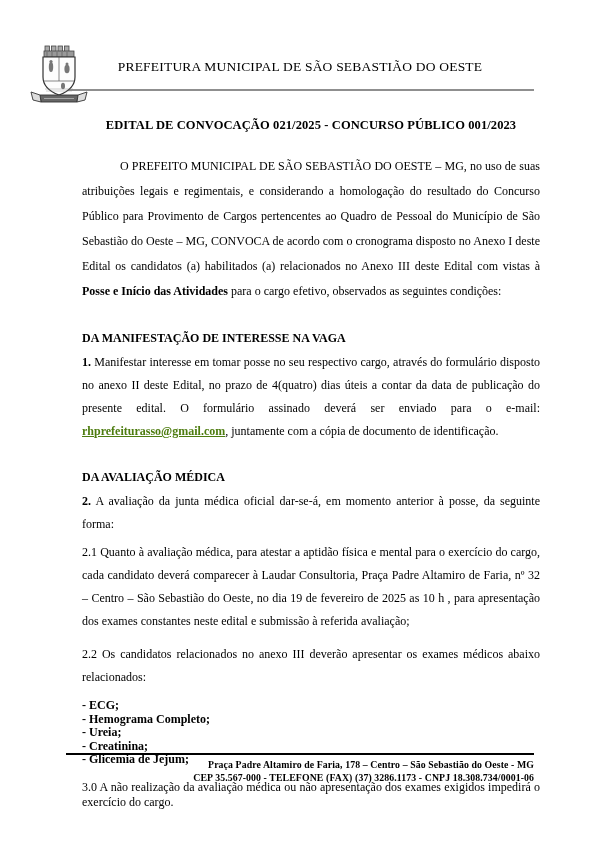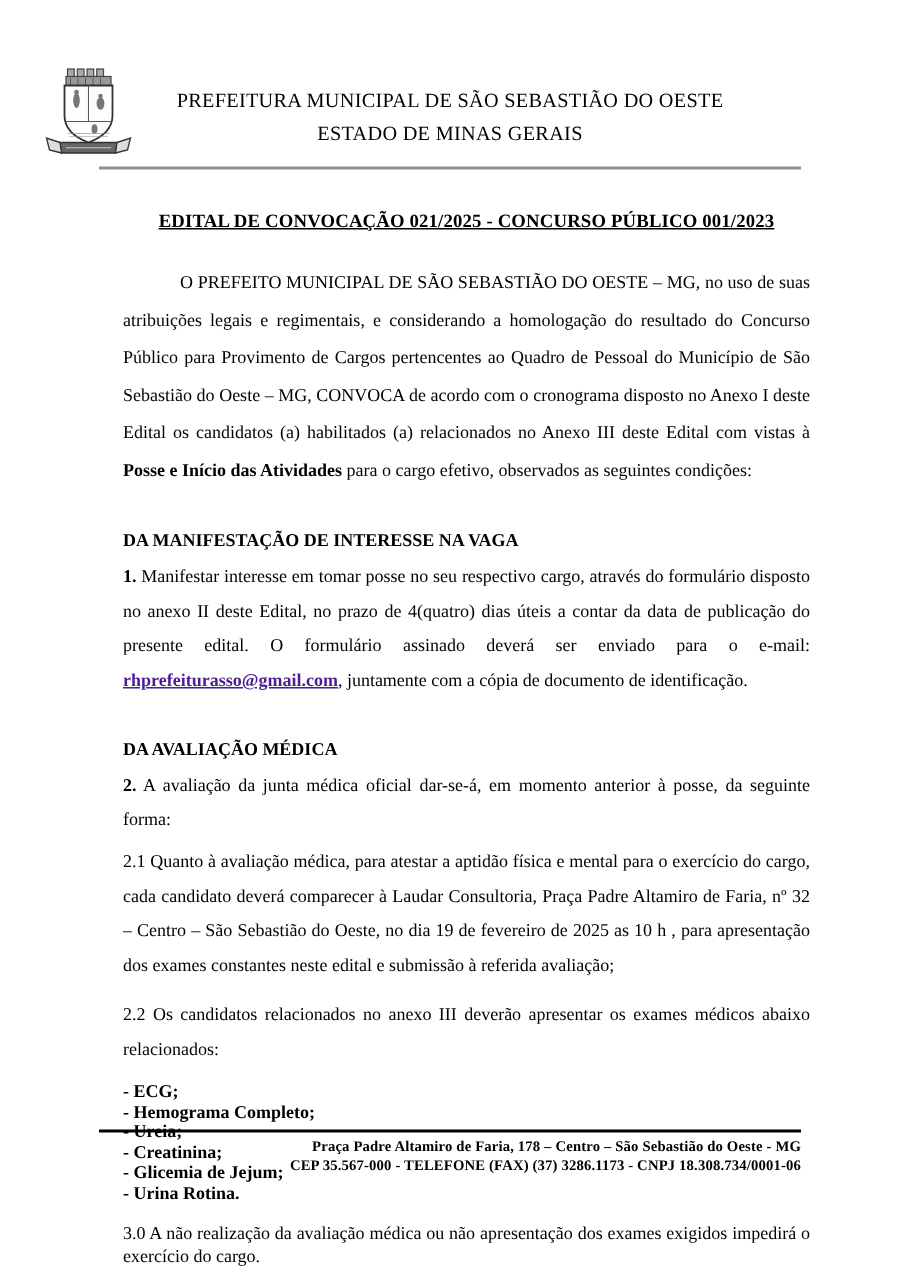--- a/index.html
+++ b/index.html
@@ -11,29 +11,29 @@
     color:#000;
     overflow:hidden;
     margin:0 auto;
   }
   
   .coat{position:absolute;left:28px;top:45px;width:62px;height:66px;}
   .header-text{text-align:center;padding-top:56px;font-size:13.5px;line-height:22px;letter-spacing:.2px;}
   .header-rule{height:2px;background:#8f8f8f;margin:11px 66px 0 66px;}
   
   .content{margin:0 60px 0 82px;}
-  .title{font-size:12.5px;font-weight:bold;text-align:center;margin:27px 0 0 0;letter-spacing:.1px;text-decoration:underline;}
+  .title{font-size:12.5px;font-weight:bold;text-align:center;margin:27px 0 0 0;letter-spacing:.1px;}
   .intro{margin:21px 0 0 0;text-align:justify;text-indent:38px;font-size:12px;line-height:25px;}
   .heading{font-size:12px;font-weight:bold;margin:27px 0 0 0;}
   .para{font-size:12px;line-height:23px;text-align:justify;margin:5px 0 0 0;}
   .para-gap{margin-top:10px;}
   .exam-list{margin:10px 0 0 0;font-size:12px;line-height:13.5px;font-weight:bold;}
   .para-single{font-size:12px;line-height:15px;text-align:justify;margin:13px 0 0 0;}
   .bold{font-weight:bold;}
-  .email{color:#4c1d95;font-weight:bold;text-decoration:underline;cursor:pointer;}
+  .email{color:#4d7c0f;font-weight:bold;text-decoration:underline;cursor:pointer;}
   
   .footer{position:absolute;left:66px;right:66px;top:753px;text-align:right;}
   .footer-rule{height:2px;background:#000;margin-bottom:4px;}
   .footer-line{font-weight:bold;font-size:9.8px;line-height:12.5px;letter-spacing:.1px;}
 </style>
 </head>
 <body>
 
 <div class="page">
 
@@ -75,21 +75,20 @@
         <path d="M12 50 L50 50 L49 57 L13 57 Z" fill="#666"></path>
         <path d="M12 50 L3 47 L5 55 L13 57 Z" fill="#ddd"></path>
         <path d="M50 50 L59 47 L57 55 L49 57 Z" fill="#ddd"></path>
       </g>
       <g stroke="#eee" stroke-width="0.6" opacity="0.8">
         <line x1="16" y1="53.5" x2="46" y2="53.5"></line>
       </g>
     </svg>
     <div class="header-text">
       <div>PREFEITURA MUNICIPAL DE SÃO SEBASTIÃO DO OESTE</div>
-      <div>ESTADO DE MINAS GERAIS</div>
     </div>
     <div class="header-rule"></div>
   </div>
 
   <div class="content">
 
     <div class="title">EDITAL DE CONVOCAÇÃO 021/2025 - CONCURSO PÚBLICO 001/2023</div>
 
     <p class="intro"><span>O PREFEITO MUNICIPAL DE SÃO SEBASTIÃO DO OESTE – MG, no uso de suas atribuições legais e regimentais, e considerando a homologação do resultado do Concurso Público para Provimento de Cargos pertencentes ao Quadro de Pessoal do Município de São Sebastião do Oeste – MG, CONVOCA de acordo com o cronograma disposto no Anexo I deste Edital os candidatos (a) habilitados (a) relacionados no Anexo III deste Edital com vistas à </span><span class="bold">Posse e Início das Atividades</span><span> para o cargo efetivo, observados as seguintes condições:</span></p>
 
@@ -104,21 +103,20 @@
     <p class="para">2.1 Quanto à avaliação médica, para atestar a aptidão física e mental para o exercício do cargo, cada candidato deverá comparecer à Laudar Consultoria, Praça Padre Altamiro de Faria, nº 32 – Centro – São Sebastião do Oeste, no dia 19 de fevereiro de 2025 as 10 h , para apresentação dos exames constantes neste edital e submissão à referida avaliação;</p>
 
     <p class="para para-gap">2.2 Os candidatos relacionados no anexo III deverão apresentar os exames médicos abaixo relacionados:</p>
 
     <div class="exam-list">
       <div>- ECG;</div>
       <div>- Hemograma Completo;</div>
       <div>- Ureia;</div>
       <div>- Creatinina;</div>
       <div>- Glicemia de Jejum;</div>
-      <div>- Urina Rotina.</div>
     </div>
 
     <p class="para-single">3.0 A não realização da avaliação médica ou não apresentação dos exames exigidos impedirá o exercício do cargo.</p>
 
   </div>
 
   <div class="footer">
     <div class="footer-rule"></div>
     <div class="footer-line">Praça Padre Altamiro de Faria, 178 – Centro – São Sebastião do Oeste - MG</div>
     <div class="footer-line">CEP 35.567-000 - TELEFONE (FAX) (37) 3286.1173 - CNPJ 18.308.734/0001-06</div>

